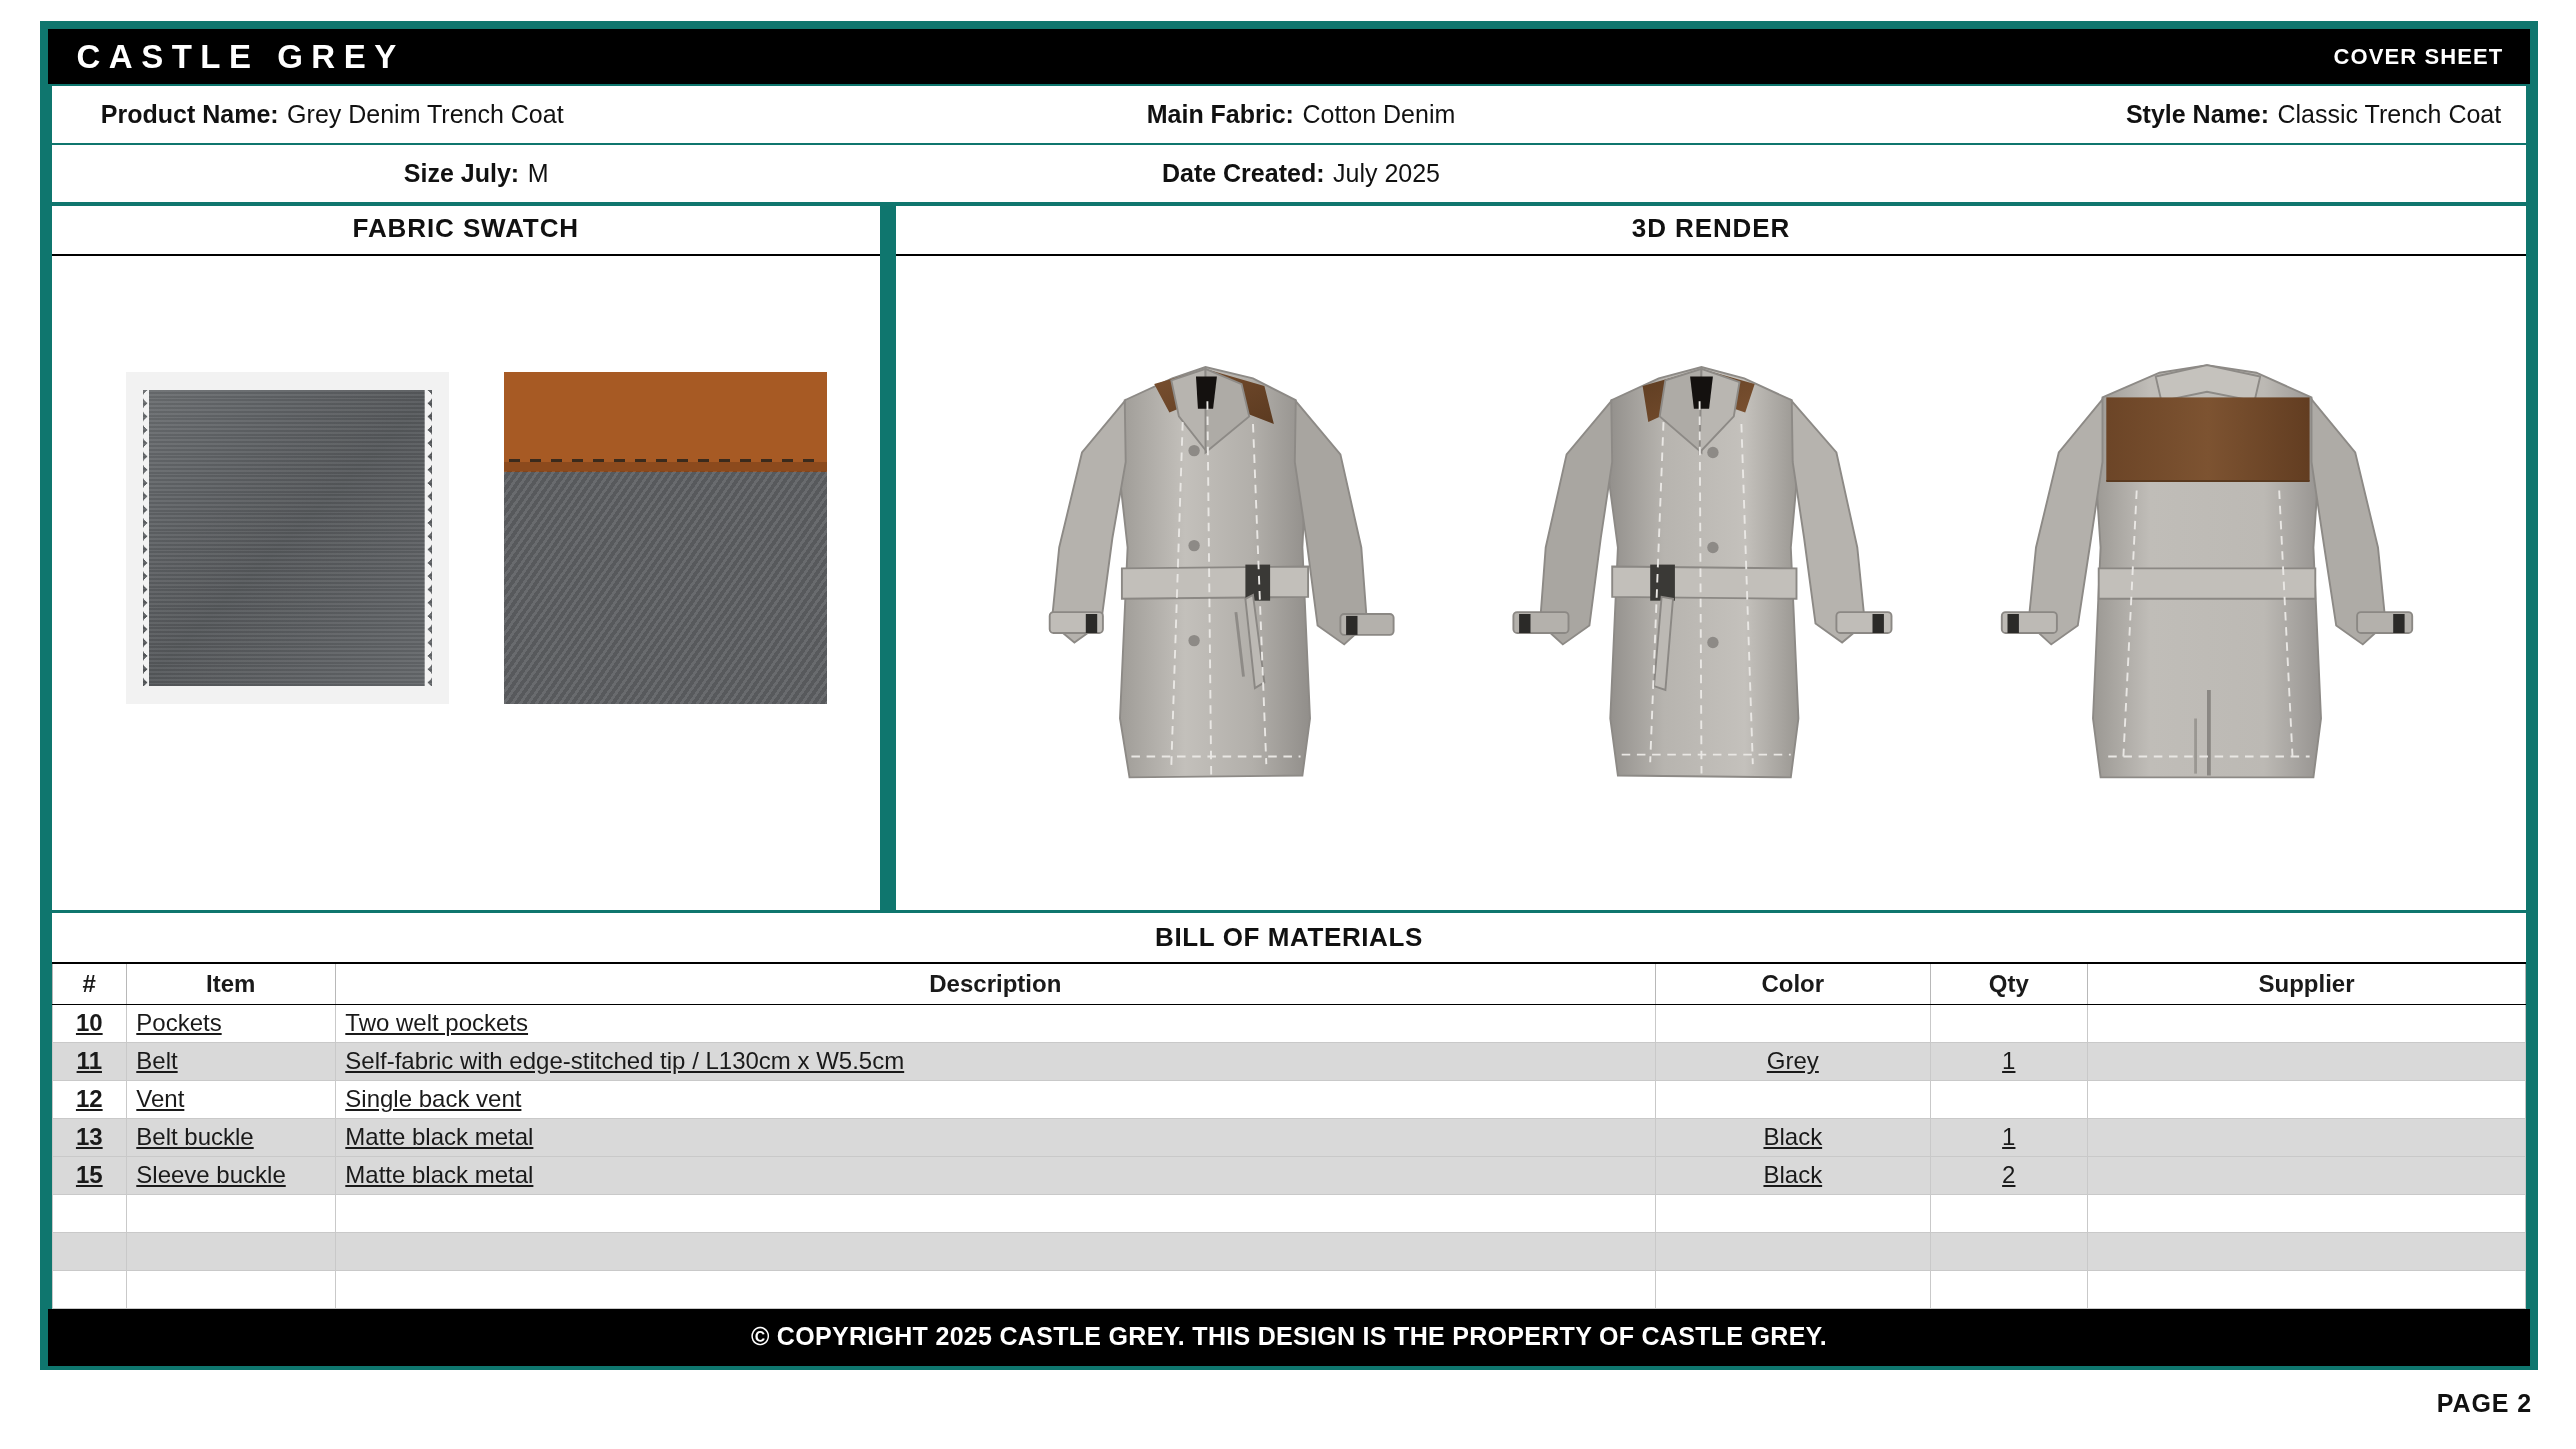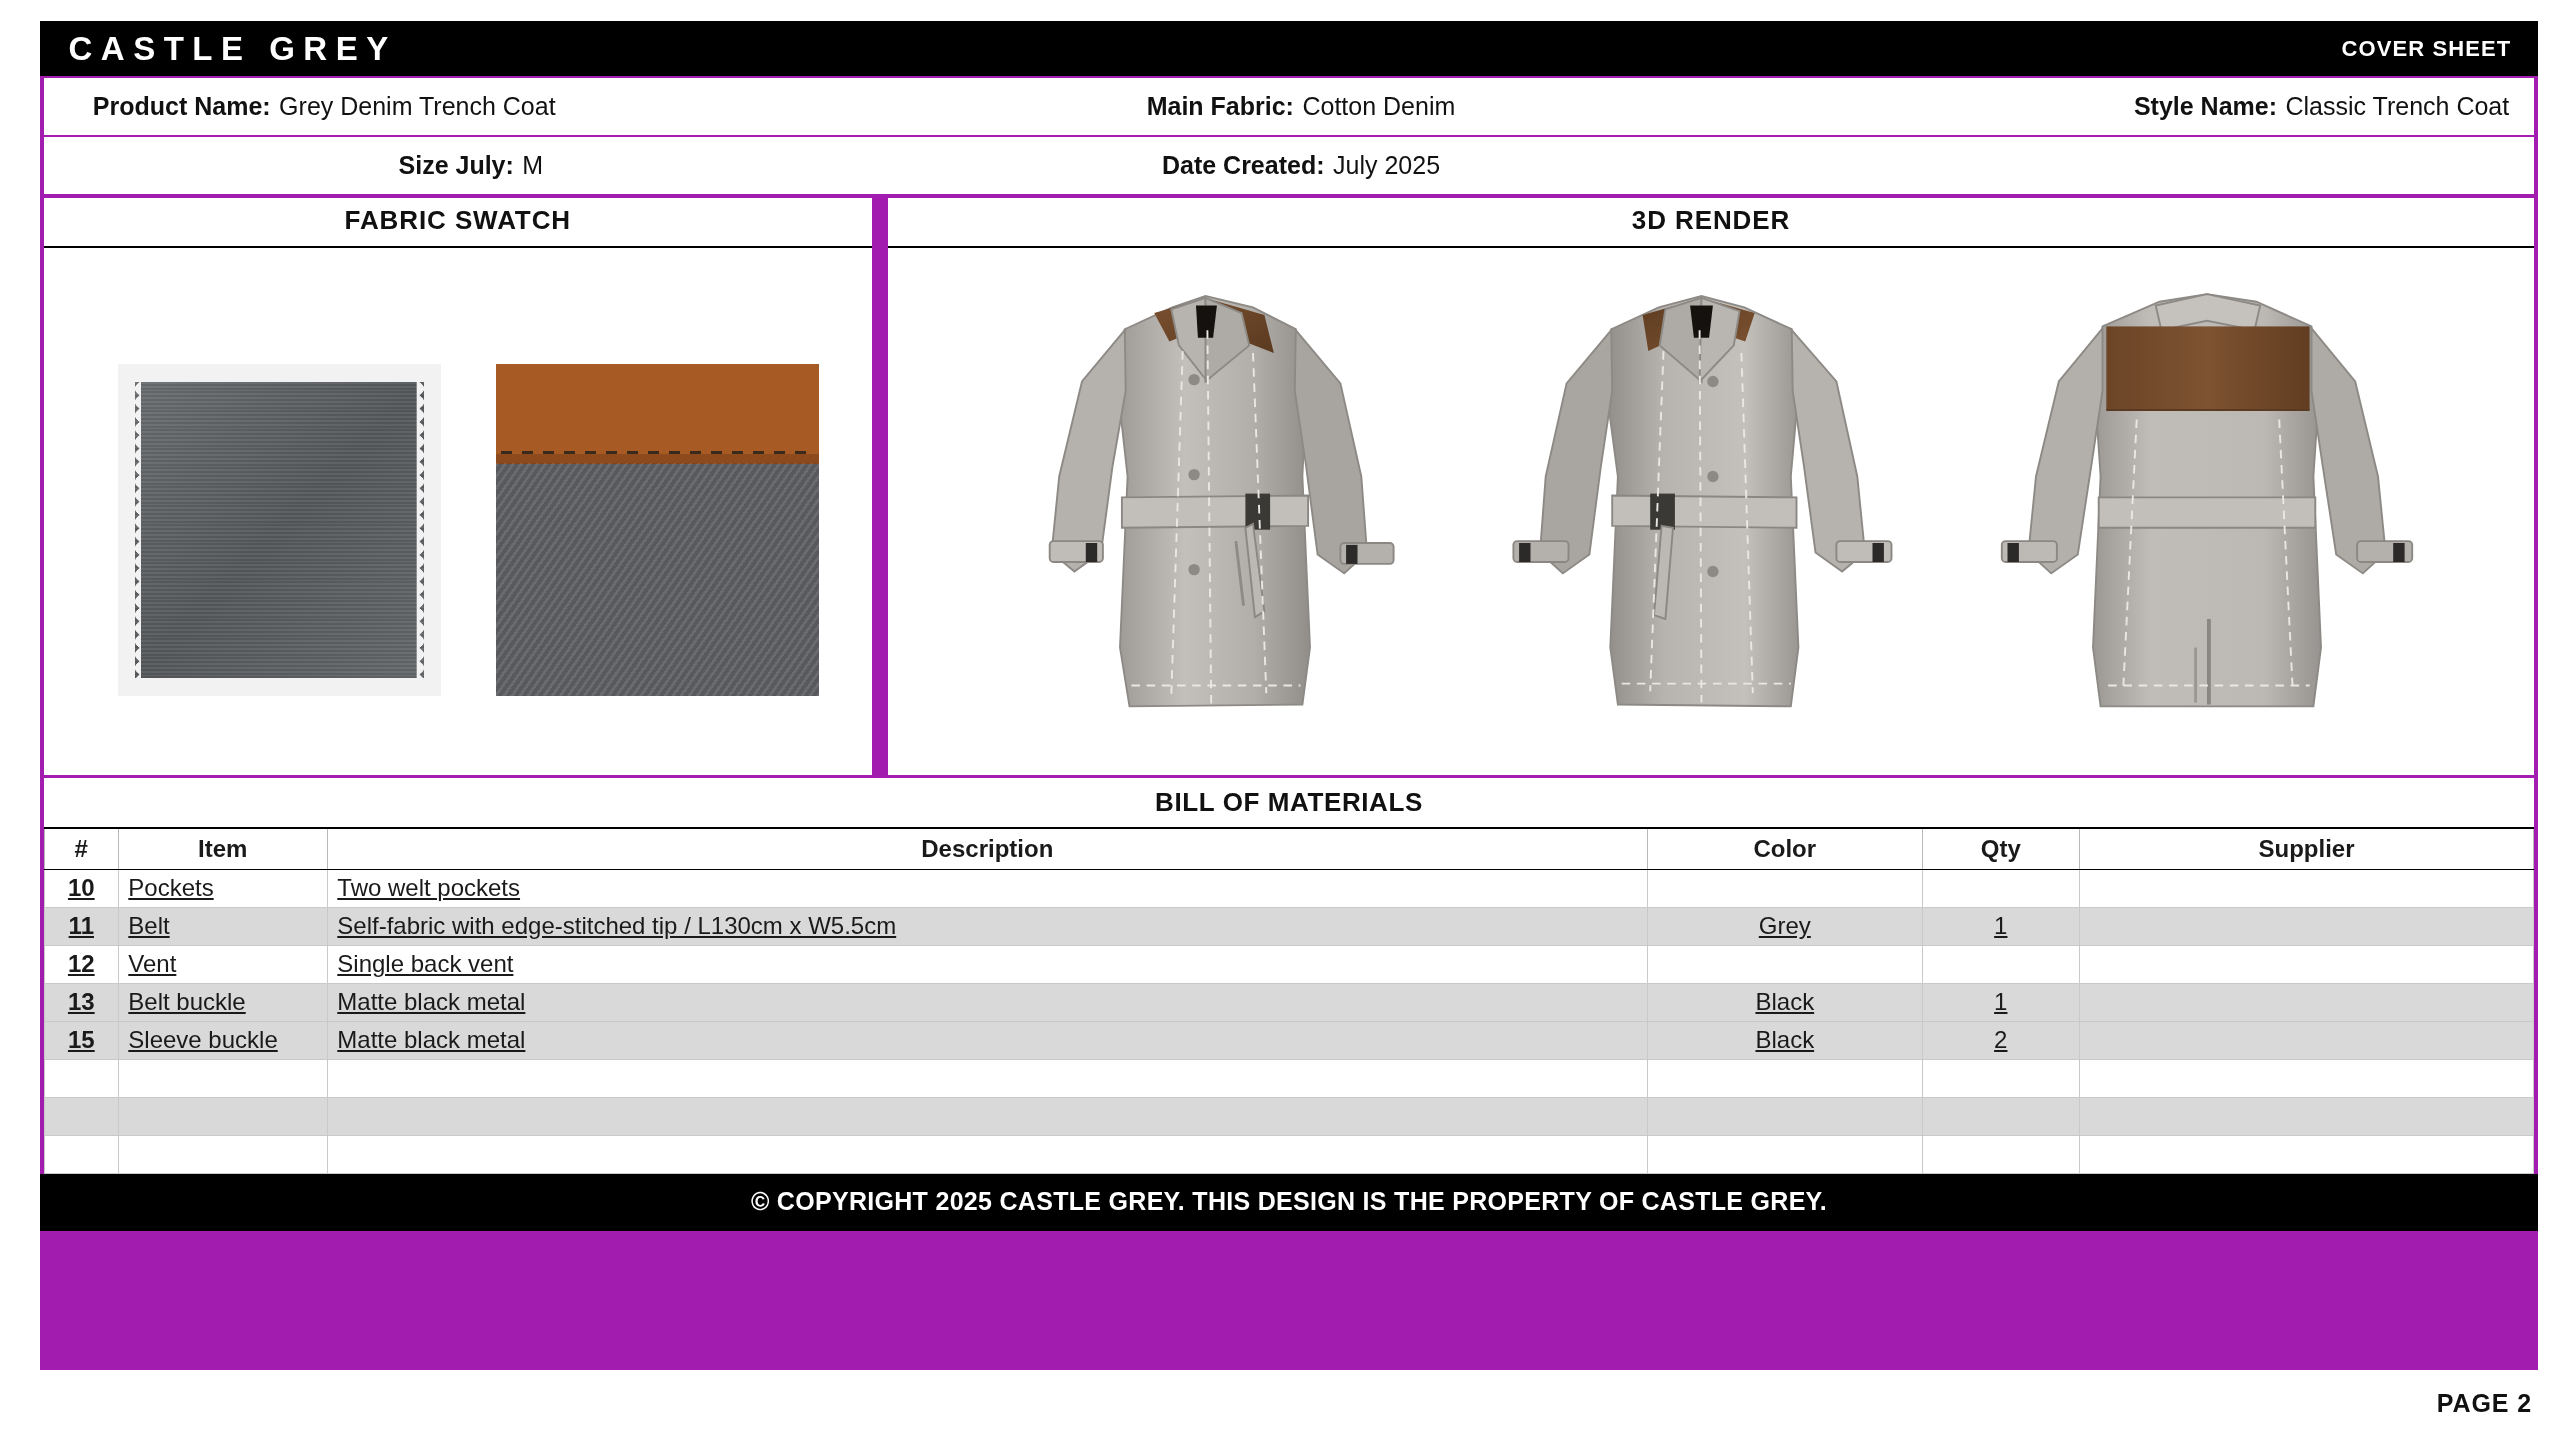--- a/index.html
+++ b/index.html
@@ -13,22 +13,22 @@
     width: 2576px;
     height: 1449px;
     background: #ffffff;
     overflow: hidden;
   }
   
   .sheet {
     position: absolute;
     left: 40px; top: 21px;
     width: 2498px; height: 1349px;
-    background: #a21caf;
-    padding: 0;
+    background: #0f766e;
+    padding: 8px;
   }
   
   .header {
     height: 55px;
     background: #000000;
     display: flex;
     align-items: center;
     justify-content: space-between;
     padding: 0 26.6px 0 28.5px;
   }
@@ -63,21 +63,21 @@
   }
   .info-row .cell.left { justify-content: flex-start; padding-left: 25px; }
   .info-row .cell.right { justify-content: flex-end; padding-right: 25px; }
   .info-row b { font-weight: bold; margin-right: 8.5px; margin-left: 24px; }
   .info-row span.val { font-weight: normal; }
 
   
   .mid {
     display: flex;
     margin: 3.8px 3.8px 0 3.8px;
-    height: 577px;
+    height: 704px;
     gap: 16px;
   }
   .panel {
     background: #ffffff;
     display: flex;
     flex-direction: column;
   }
   .panel-fabric { width: 828px; }
   .panel-render { flex: 1 1 auto; }
   .panel-title {

